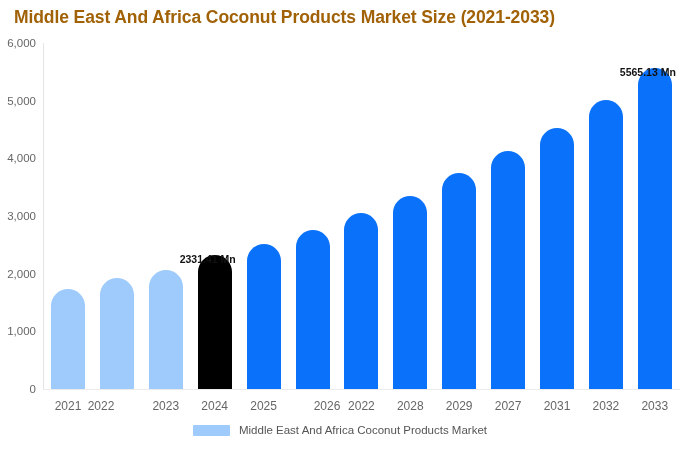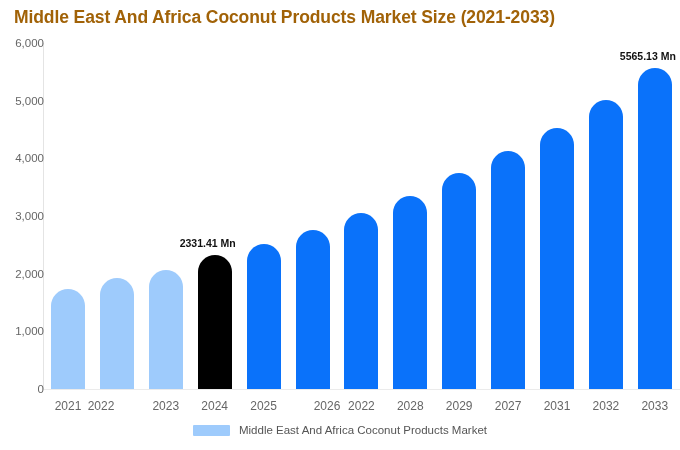--- a/index.html
+++ b/index.html
@@ -52,33 +52,33 @@
   }
   .y-label {
     position: absolute;
     left: 0;
     width: 36px;
     text-align: right;
     font-size: 11.5px;
     color: #666666;
     transform: translateY(-50%);
     white-space: nowrap;
-    margin-left: 8px;
   }
   .bar {
     position: absolute;
     bottom: 0;
     border-radius: 17px 17px 0 0;
   }
   .bar-label {
     position: absolute;
     font-size: 10.5px;
     font-weight: bold;
     color: #111111;
     white-space: nowrap;
+    margin-top: 16px;
   }
   .x-label {
     position: absolute;
     top: 399px;
     font-size: 12px;
     color: #666666;
     text-align: center;
     white-space: nowrap;
     transform: translateX(-50%);
   }

